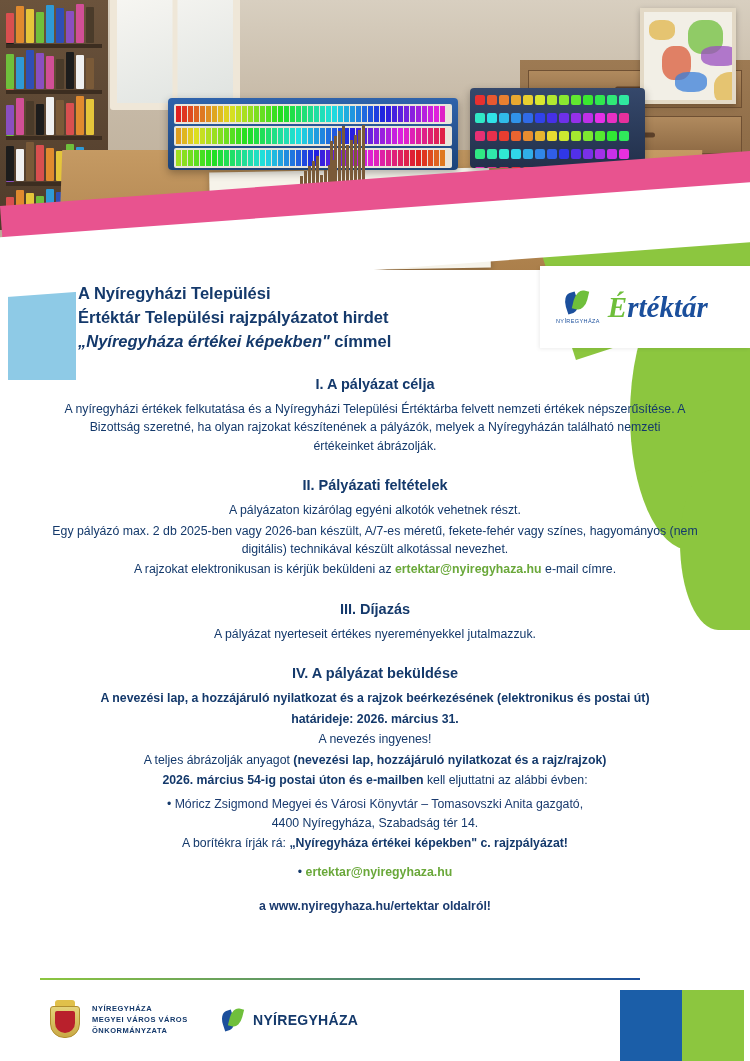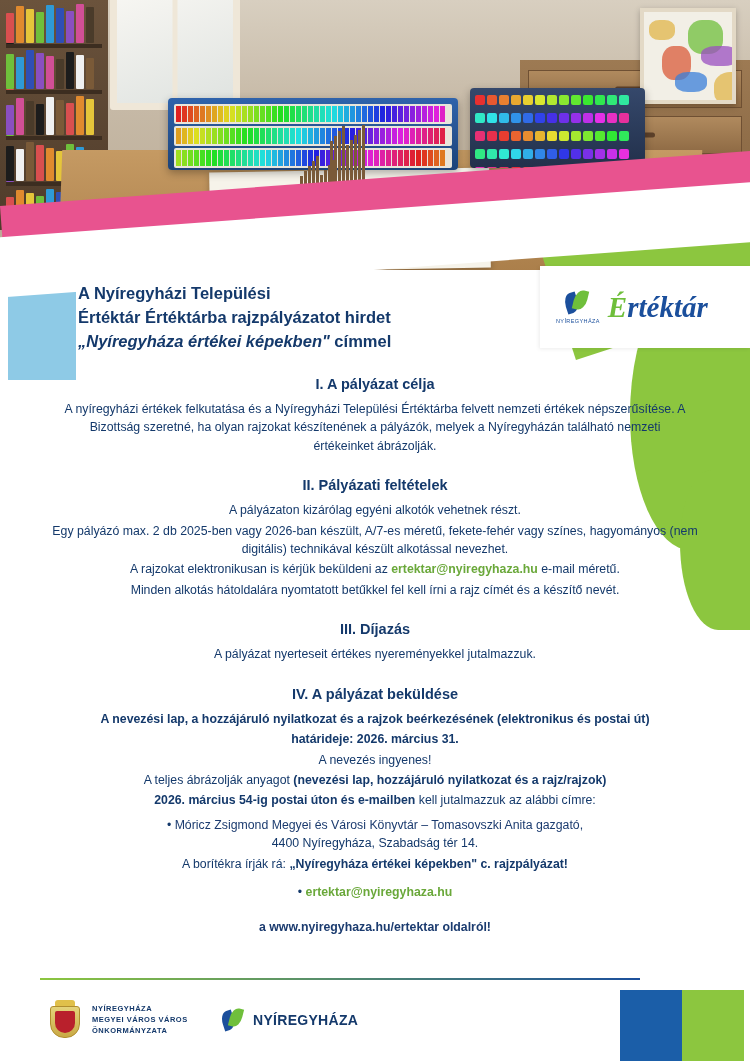--- a/index.html
+++ b/index.html
@@ -323,49 +323,48 @@
   </div>
   <div class="logo-word">
     <span class="g">É</span><span>rtéktár</span>
   </div>
 </div>
 
 <div class="content">
 
   <div class="title">
     <div>A Nyíregyházi Települési</div>
-    <div>Értéktár Értéktárba rajzpályázatot hirdet</div>
+    <div>Értéktár Települési rajzpályázatot hirdet</div>
     <div>
       <span class="q">„Nyíregyháza értékei képekben"</span><span> címmel</span>
     </div>
   </div>
 
   <h2 class="sec">I. A pályázat célja</h2>
   <p class="par">A nyíregyházi értékek felkutatása és a Nyíregyházi Települési Értéktárba felvett nemzeti értékek népszerűsítése. A Bizottság szeretné, ha olyan rajzokat készítenének a pályázók, melyek a Nyíregyházán található nemzeti értékeinket ábrázolják.</p>
 
   <h2 class="sec">II.  Pályázati feltételek</h2>
   <p class="par">A pályázaton kizárólag egyéni alkotók vehetnek részt.</p>
   <p class="par small-pad">Egy pályázó max. 2 db 2025-ben vagy 2026-ban készült, A/7-es méretű, fekete-fehér vagy színes, hagyományos (nem digitális) technikával készült alkotással nevezhet.</p>
   <p class="par">
-    <span>A rajzokat elektronikusan is kérjük beküldeni az </span><span class="green-link">ertektar@nyiregyhaza.hu</span><span> e-mail méretű.</span>
+    <span>A rajzokat elektronikusan is kérjük beküldeni az </span><span class="green-link">ertektar@nyiregyhaza.hu</span><span> e-mail címre.</span>
   </p>
-  <p class="par small-pad">Minden alkotás hátoldalára nyomtatott betűkkel fel kell írni a rajz címét és a készítő nevét.</p>
 
   <h2 class="sec">III.  Díjazás</h2>
   <p class="par">A pályázat nyerteseit értékes nyereményekkel jutalmazzuk.</p>
 
   <h2 class="sec">IV.  A pályázat beküldése</h2>
   <p class="par small-pad bold">A nevezési lap, a hozzájáruló nyilatkozat és a rajzok beérkezésének (elektronikus és postai út)</p>
   <p class="par bold">határideje: 2026. március 31.</p>
   <p class="par">A nevezés ingyenes!</p>
   <p class="par small-pad">
     <span>A teljes ábrázolják anyagot </span><span class="bold">(nevezési lap, hozzájáruló nyilatkozat és a rajz/rajzok)</span>
   </p>
   <p class="par small-pad">
-    <span class="bold">2026. március 54-ig postai úton és e-mailben</span><span> kell jutalmazzuk az alábbi címre:</span>
+    <span class="bold">2026. március 54-ig postai úton és e-mailben</span><span> kell eljuttatni az alábbi évben:</span>
   </p>
   <ul class="bullets">
     <li><span class="dot">•&nbsp;</span><span>Móricz Zsigmond Megyei és Városi Könyvtár – Tomasovszki Anita gazgató,</span></li>
   </ul>
   <p class="par">4400 Nyíregyháza, Szabadság tér 14.</p>
   <p class="par">
     <span>A borítékra írják rá: </span><span class="bold">„Nyíregyháza értékei képekben" c. rajzpályázat!</span>
   </p>
   <ul class="bullets" style="margin-top:10px">
     <li><span class="dot">•&nbsp;</span><span class="green-link">ertektar@nyiregyhaza.hu</span></li>

